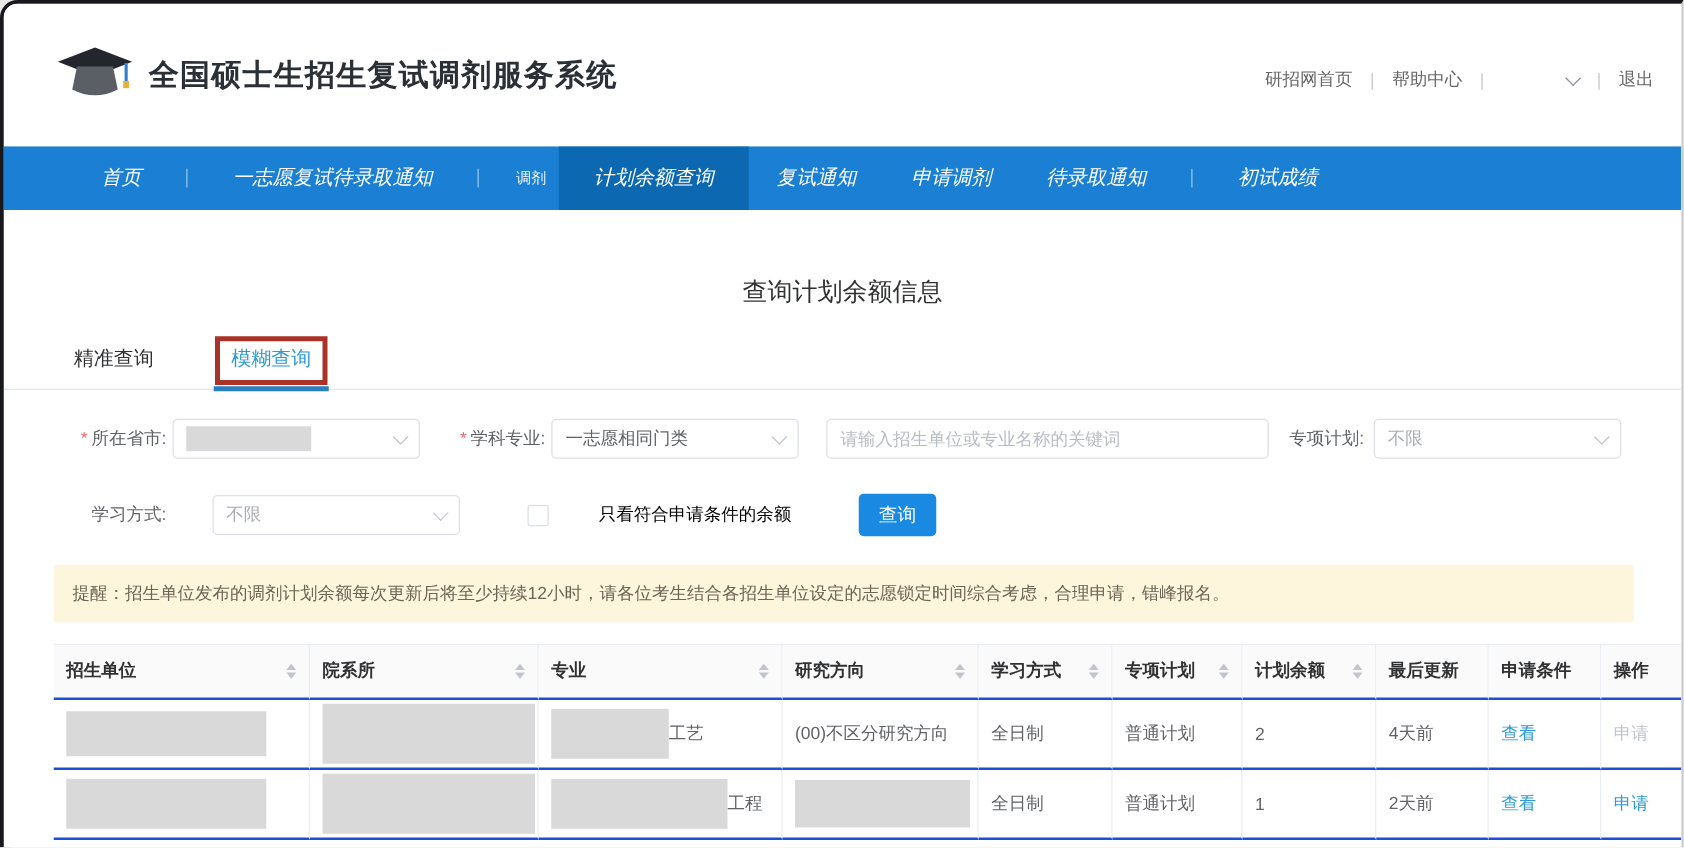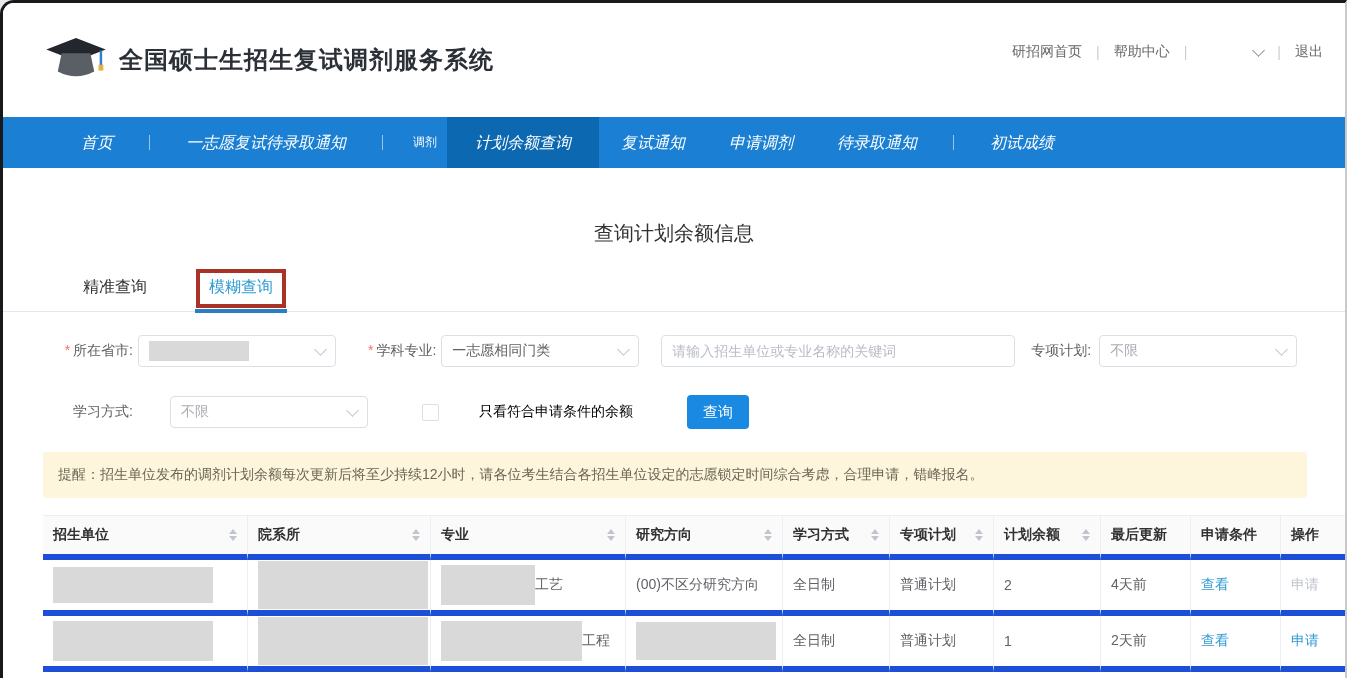--- a/index.html
+++ b/index.html
@@ -4,36 +4,36 @@
 <style>
   html,body{margin:0;padding:0;background:#e9e9e9;}
   body{width:1347px;height:678px;font-family:"Liberation Sans","DejaVu Sans",sans-serif;}
   .page{position:relative;width:1342px;height:675px;background:#fff;overflow:hidden;
         border-top:3px solid #17191d;border-left:3px solid #17191d;border-right:2px solid #c9c9c9;
         border-radius:14px 0 0 0;}
   
   .hdr{height:114px;display:flex;align-items:center;position:relative;background:#fff;}
   .logo{margin-left:42px;width:62px;height:46px;}
   .sys-title{margin-left:12px;font-size:24px;font-weight:bold;color:#2b2f36;letter-spacing:1px;}
-  .hdr-links{position:absolute;right:18px;top:40px;display:flex;align-items:center;font-size:14px;color:#666;}
+  .hdr-links{position:absolute;right:18px;top:52px;display:flex;align-items:center;font-size:14px;color:#666;}
   .hdr-links .lnk{cursor:pointer;padding:0 4px;}
   .hdr-sep{color:#ccc;margin:0 10px;}
   .user-menu{display:flex;align-items:center;min-width:70px;justify-content:flex-end;}
   .chev{display:inline-block;width:8px;height:8px;border-right:1.6px solid #8a8f99;border-bottom:1.6px solid #8a8f99;transform:rotate(45deg);margin:-4px 4px 0 6px;}
   
   .nav{height:51px;background:#1b80d4;display:flex;align-items:center;color:#fff;font-size:16px;}
   .nav-item{padding:0 22px;height:51px;line-height:51px;cursor:pointer;white-space:nowrap;font-style:italic;}
   .nav-item.first{margin-left:56px;}
   .nav-item.active{background:#0d68b2;padding:0 28px;}
   .nav-sep{width:1px;height:15px;background:rgba(255,255,255,.55);margin:0 14px;}
   .nav-group{font-size:12px;opacity:.95;margin:0 10px 0 16px;}
   
   .pg-title{margin-top:52px;text-align:center;font-size:20px;color:#303133;}
   
-  .tabs{margin:30px 0 0 0;padding-left:80px;display:flex;align-items:flex-end;border-bottom:1px solid #e4e7ed;height:34px;}
+  .tabs{margin:30px 0 0 0;padding-left:56px;display:flex;align-items:flex-end;border-bottom:1px solid #e4e7ed;height:34px;}
   .tab{font-size:16px;padding-bottom:13px;cursor:pointer;position:relative;white-space:nowrap;}
   .tab.precise{color:#303133;}
   .tab.fuzzy{color:#2f9bd4;margin-left:62px;}
   .tab.fuzzy .underline{position:absolute;left:-14px;right:-14px;bottom:-2px;height:4px;background:#2a7fc0;}
   .red-box{position:absolute;left:-13px;right:-13px;top:-8px;bottom:3px;border:4px solid #ab3226;pointer-events:none;}
   
   .frm-row{display:flex;align-items:center;margin-left:40px;}
   .frm-row.r1{margin-top:23px;}
   .frm-row.r2{margin-top:28px;gap:32px;}
   .lbl{font-size:14px;color:#606266;white-space:nowrap;}
@@ -51,21 +51,21 @@
   .kw-input::placeholder{color:#b8bcc4;}
   .grp.g4{margin-left:16px;}
   .checkbox{width:15px;height:15px;border:1px solid #dcdfe6;border-radius:2px;background:#fff;margin-left:22px;cursor:pointer;flex:none;}
   .cb-label{font-size:14px;color:#000000;margin-left:8px;white-space:nowrap;}
   .search-btn{margin-left:22px;width:62px;height:34px;background:#1989e2;color:#fff;font-size:15px;border:none;border-radius:4px;cursor:pointer;font-family:inherit;}
   
   .notice{margin:23px 38px 0 40px;height:46px;background:#fdf6dd;border-radius:3px;display:flex;align-items:center;padding-left:15px;font-size:14px;color:#6b6555;}
   
   .tbl{margin:17px 0 0 40px;width:1302px;border-top:1px solid #ebeef5;}
   .trow{display:grid;grid-template-columns:205px 183px 195px 157px 107px 104px 107px 90px 90px 64px;}
-  .th,.td{border-right:1px solid #ebeef5;border-bottom:6px solid #1d4ed8;display:flex;align-items:center;padding:0 10px;box-sizing:border-box;font-size:14px;overflow:hidden;}
+  .th,.td{border-right:1px solid #ebeef5;border-bottom:2px solid #1d4ed8;display:flex;align-items:center;padding:0 10px;box-sizing:border-box;font-size:14px;overflow:hidden;}
   .th:last-child,.td:last-child{border-right:none;}
   .th{height:44px;background:#fafafa;color:#303133;font-weight:bold;justify-content:space-between;}
   .td{height:56px;color:#606266;}
   .sort{display:inline-flex;flex-direction:column;gap:2px;margin-left:6px;flex:none;}
   .car-up{width:0;height:0;border-left:4px solid transparent;border-right:4px solid transparent;border-bottom:5px solid #c0c4cc;}
   .car-dn{width:0;height:0;border-left:4px solid transparent;border-right:4px solid transparent;border-top:5px solid #c0c4cc;}
   .blk{background:#d9d9d9;flex:none;}
   .link{color:#2f9bd4;cursor:pointer;}
   .action-disabled{color:#c0c4cc;}
 </style>

